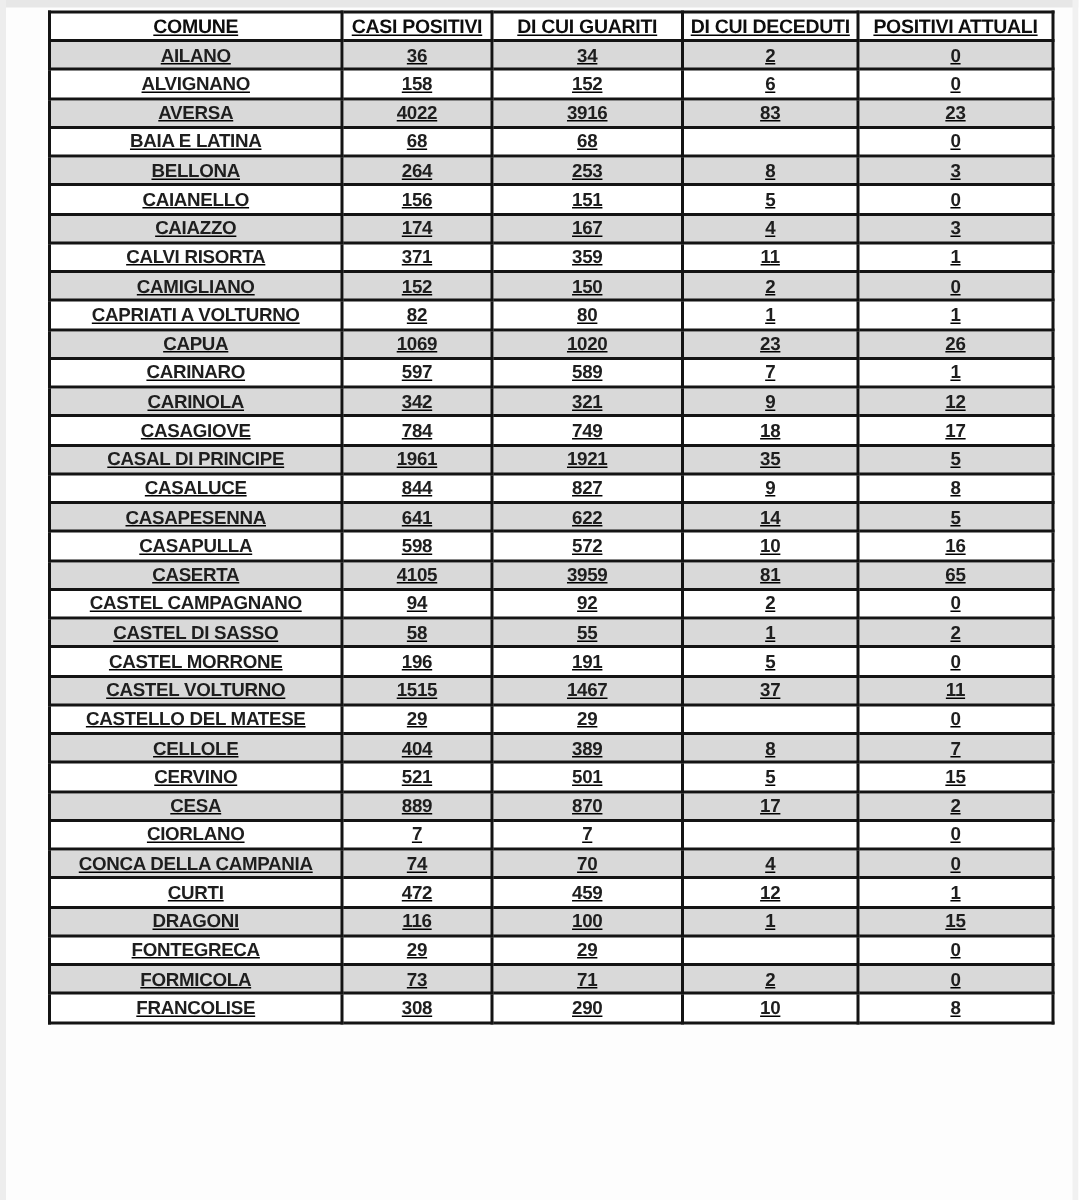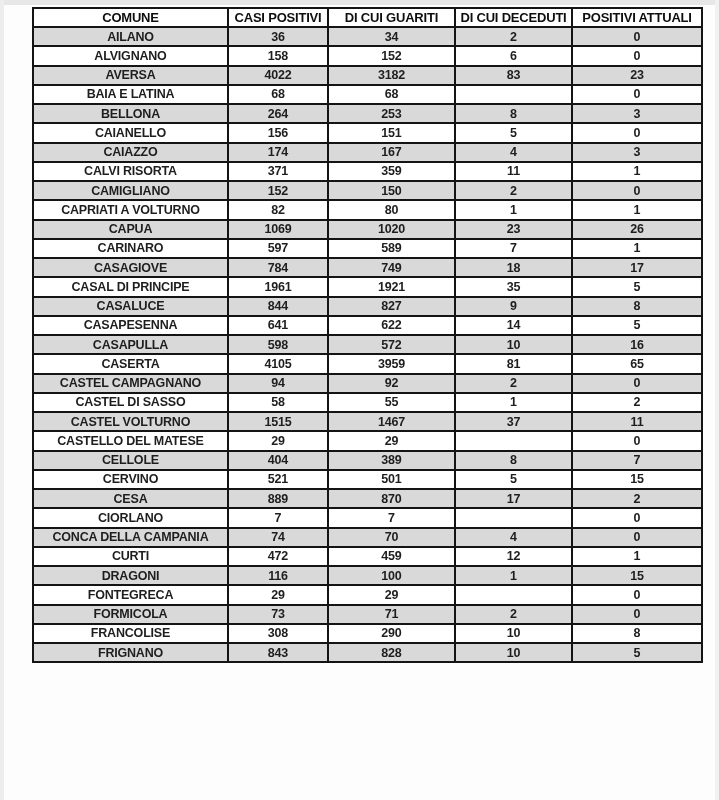--- a/index.html
+++ b/index.html
@@ -15,20 +15,21 @@
   .edge-left   { position: absolute; top: 0; left: 0; width: 4px;  height: 800px; background: #ededed; }
   .edge-right  { position: absolute; top: 0; right: 0; width: 4px; height: 800px; background: #f1f1f1; }
 
   table.data-table {
     position: absolute;
     left: 32px;
     top: 7px;
     width: 669px;
     border-collapse: collapse;
     table-layout: fixed;
+    text-decoration: underline;
   }
   .col-comune   { width: 195px; }
   .col-casi     { width: 100px; }
   .col-guariti  { width: 127px; }
   .col-deceduti { width: 117px; }
   .col-attuali  { width: 130px; }
 
   .data-table th,
   .data-table td {
     border: 2px solid #141414;
@@ -98,21 +99,21 @@
     <td>158</td>
     <td>152</td>
     <td>6</td>
     <td>0</td>
   </tr>
 
 
   <tr>
     <td>AVERSA</td>
     <td>4022</td>
-    <td>3182</td>
+    <td>3916</td>
     <td>83</td>
     <td>23</td>
   </tr>
 
   <tr>
     <td>BAIA E LATINA</td>
     <td>68</td>
     <td>68</td>
     <td></td>
     <td>0</td>
@@ -177,20 +178,27 @@
   </tr>
 
   <tr>
     <td>CARINARO</td>
     <td>597</td>
     <td>589</td>
     <td>7</td>
     <td>1</td>
   </tr>
 
+  <tr>
+    <td>CARINOLA</td>
+    <td>342</td>
+    <td>321</td>
+    <td>9</td>
+    <td>12</td>
+  </tr>
 
   <tr>
     <td>CASAGIOVE</td>
     <td>784</td>
     <td>749</td>
     <td>18</td>
     <td>17</td>
   </tr>
 
   <tr>
@@ -242,20 +250,27 @@
   </tr>
 
   <tr>
     <td>CASTEL DI SASSO</td>
     <td>58</td>
     <td>55</td>
     <td>1</td>
     <td>2</td>
   </tr>
 
+  <tr>
+    <td>CASTEL MORRONE</td>
+    <td>196</td>
+    <td>191</td>
+    <td>5</td>
+    <td>0</td>
+  </tr>
 
   <tr>
     <td>CASTEL VOLTURNO</td>
     <td>1515</td>
     <td>1467</td>
     <td>37</td>
     <td>11</td>
   </tr>
 
   <tr>
@@ -340,22 +355,15 @@
   </tr>
 
   <tr>
     <td>FRANCOLISE</td>
     <td>308</td>
     <td>290</td>
     <td>10</td>
     <td>8</td>
   </tr>
 
-  <tr>
-    <td>FRIGNANO</td>
-    <td>843</td>
-    <td>828</td>
-    <td>10</td>
-    <td>5</td>
-  </tr>
 </tbody>
   </table>
 </div>
 
 </body></html>

